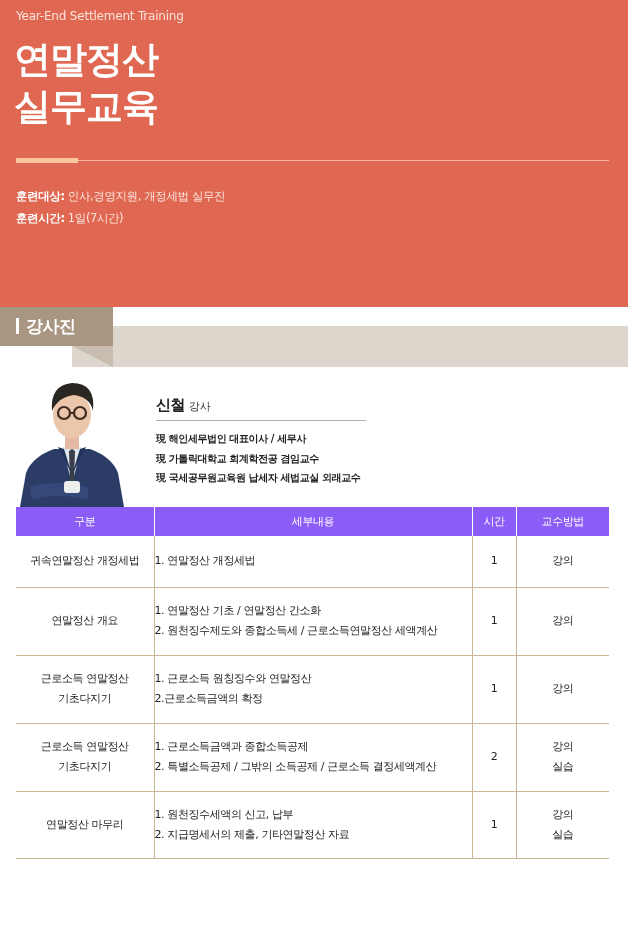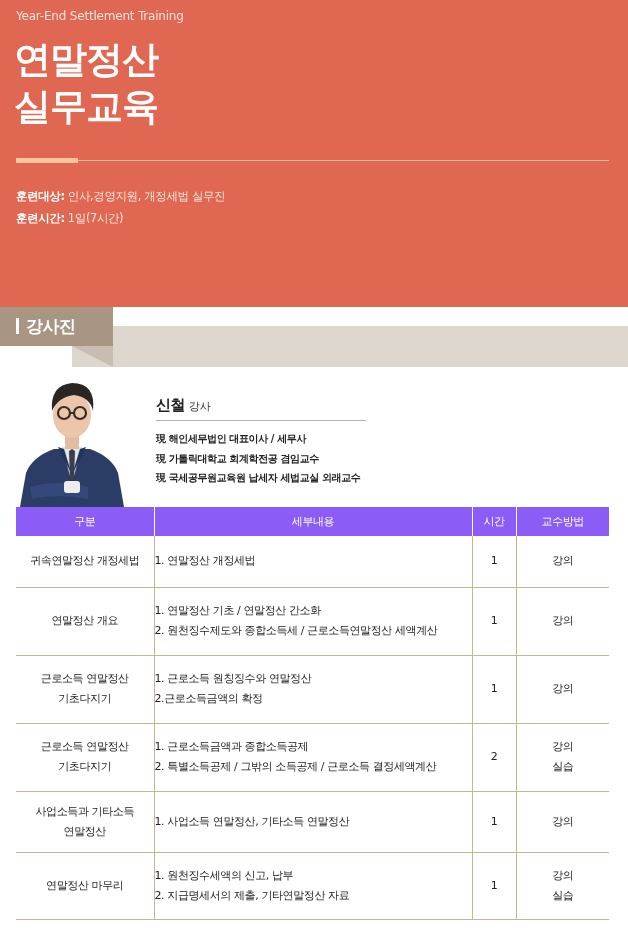--- a/index.html
+++ b/index.html
@@ -150,33 +150,20 @@
       <td class="detail">
           <div>1. 근로소득금액과 종합소득공제</div>
           <div>2. 특별소득공제 / 그밖의 소득공제 / 근로소득 결정세액계산</div>
         </td>
       <td class="hours">2</td>
       <td class="method">
           <div>강의</div>
           <div>실습</div>
         </td>
     </tr>
-    <tr style="height:61px">
-      <td class="cat">
-          <div>사업소득과 기타소득</div>
-          <div>연말정산</div>
-        </td>
-      <td class="detail">
-          <div>1. 사업소득 연말정산, 기타소득 연말정산</div>
-        </td>
-      <td class="hours">1</td>
-      <td class="method">
-          <div>강의</div>
-        </td>
-    </tr>
     <tr style="height:67px">
       <td class="cat">
           <div>연말정산 마무리</div>
         </td>
       <td class="detail">
           <div>1. 원천징수세액의 신고, 납부</div>
           <div>2. 지급명세서의 제출, 기타연말정산 자료</div>
         </td>
       <td class="hours">1</td>
       <td class="method">

